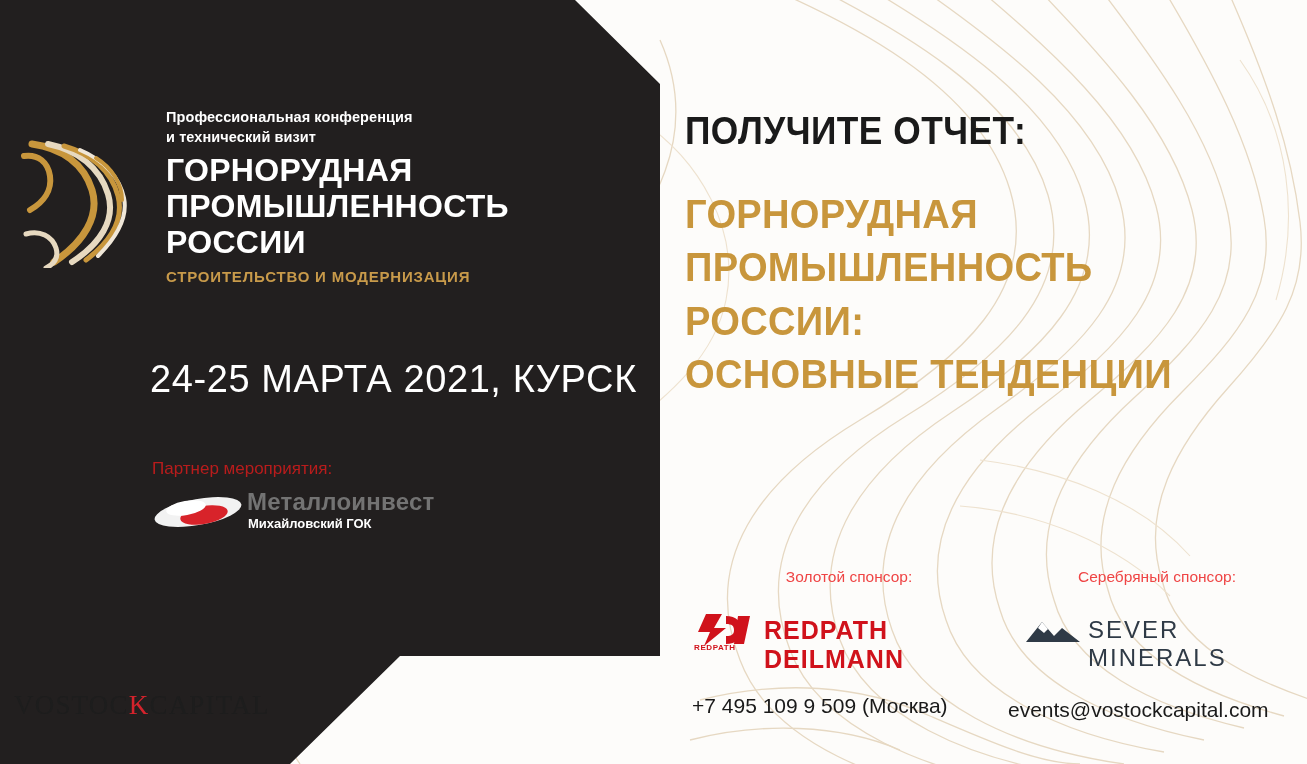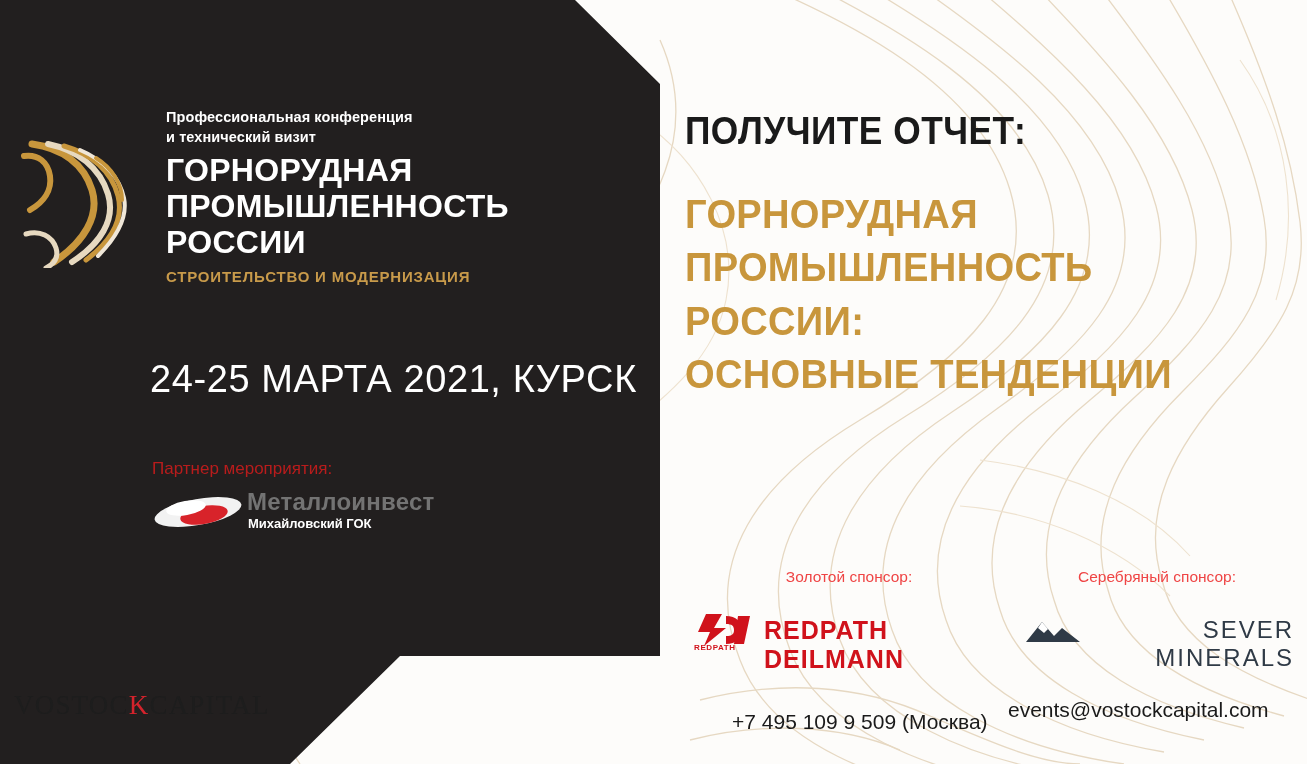--- a/index.html
+++ b/index.html
@@ -223,41 +223,40 @@
     font-size: 8px;
     letter-spacing: .6px;
     color: #d0121b;
     font-weight: 700;
   }
 
   .sever-wrap {
     position: relative;
     margin-top: 24px;
     height: 42px;
-    text-align: right;
   }
   .sever-text {
     position: absolute;
     left: 68px;
     top: 6px;
     font-size: 24px;
     font-weight: 400;
     letter-spacing: 2px;
     color: #2f3a46;
   }
 
   .contacts {
     position: absolute;
     left: 0;
     top: 694px;
     width: 610px;
     font-size: 21px;
     color: #1a1a1a;
   }
-  .contacts .phone { position: absolute; left: 8px; top: 16px; margin-left: 40px; }
+  .contacts .phone { position: absolute; left: 8px; top: 0; }
   .contacts .email { position: absolute; left: 324px; top: 4px; }
 </style>
 </head>
 <body>
 
 <div id="slide">
 
   <div class="topo">
     <svg viewBox="0 0 1307 764" preserveAspectRatio="none">
       <g fill="none" stroke="#e6d8c2" stroke-width="1.3">

